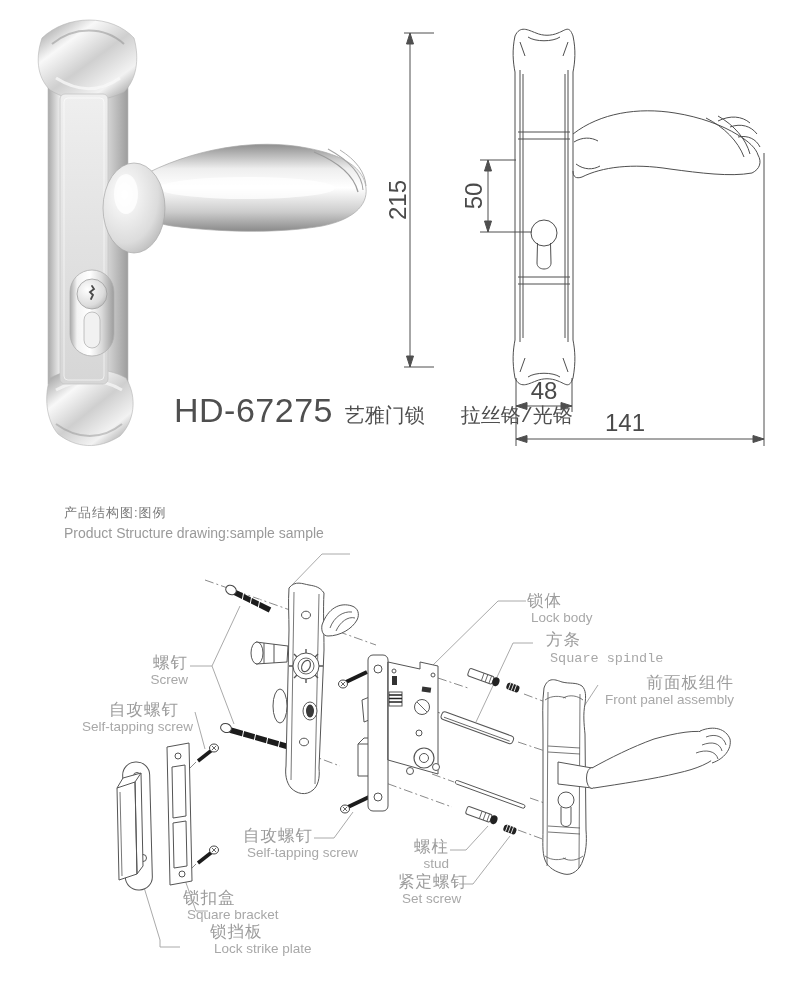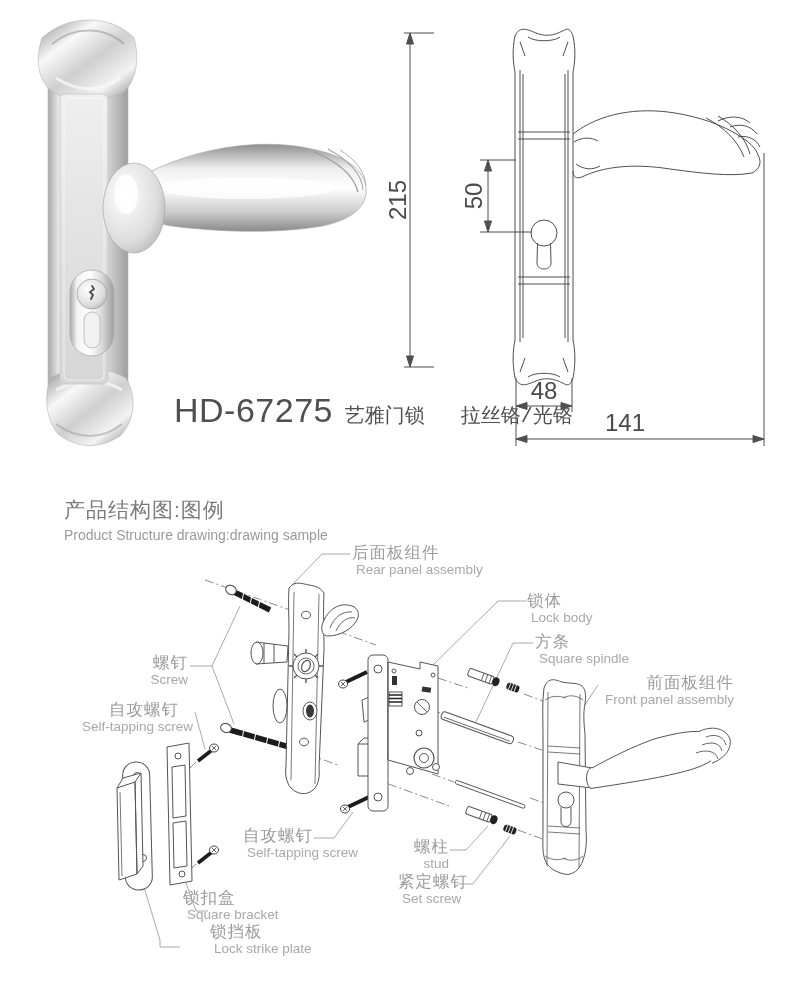--- a/index.html
+++ b/index.html
@@ -9,31 +9,31 @@
   
   .title-block{position:absolute;left:174px;top:391px;color:#4f4f4f;white-space:nowrap;}
   .title-line1{font-size:21px;}
   .model{font-size:34px;letter-spacing:.5px;}
   .name-cn{font-size:20px;margin-left:6px;}
   .finish-cn{font-size:20px;margin-left:30px;font-family:Liberation Mono, monospace;}
   .title-line2{font-size:25px;margin-top:3px;}
   .finish-en{font-size:19px;margin-left:4px;}
   
   .section-header{position:absolute;left:64px;top:496px;color:#7a7a7a;}
-  .section-cn{font-size:21px;letter-spacing:1px;}
+  .section-cn{font-size:13px;letter-spacing:1px;margin-top:8px;}
   .section-en{font-size:14px;color:#9a9a9a;margin-top:3px;}
   
   .plabel{position:absolute;white-space:nowrap;}
   .plabel .cn{font-size:16.5px;color:#9c9c9c;line-height:1.15;letter-spacing:1px;}
   .plabel .en{font-size:13.5px;color:#a8a8a8;line-height:1.25;padding-left:4px;}
   .plabel.ra{text-align:right;}
   .plabel.ra .en{padding-left:0;}
   .p0{left:352px;top:543px;}
   .p1{left:527px;top:591px;}
-  .p2{left:535px;top:632px;}
+  .p2{left:546px;top:632px;font-family:Liberation Mono, monospace;}
   .p3{left:108px;top:653px;width:80px;}
   .p4{left:53px;top:700px;width:140px;}
   .p4 .cn{padding-right:14px;}
   .p5{left:601px;top:673px;text-align:right;}
   .p6{left:243px;top:826px;}
   .p7{left:404px;top:837px;width:45px;}
   .p8{left:398px;top:872px;}
   .p9{left:210px;top:898px;margin-top:24px;}
   .p10{left:183px;top:888px;}
 </style>
@@ -152,21 +152,21 @@
   <div class="title-block">
     <div class="title-line1">
       <span class="model">HD-67275</span>
       <span class="name-cn">艺雅门锁</span>
       <span class="finish-cn">拉丝铬/光铬</span>
     </div>
   </div>
 
   <div class="section-header">
     <div class="section-cn">产品结构图:图例</div>
-    <div class="section-en">Product Structure drawing:drawing sample</div>
+    <div class="section-en">Product Structure drawing:sample sample</div>
   </div>
 
   <svg style="left:0;top:530px" width="800" height="452" viewBox="0 0 800 452" fill="none" stroke="#555" stroke-width="1">
 
     <g stroke="#7d7d7d" stroke-width=".9" stroke-dasharray="9 3 2 3">
       <path d="M205,50 L290,80"></path>
       <path d="M306,90 L376,115"></path>
       <path d="M438,148 L468,158"></path>
       <path d="M524,164 L556,176"></path>
       <path d="M420,176 L440,183 M518,212 L548,222"></path>
@@ -316,24 +316,20 @@
       <ellipse cx="214" cy="218" rx="4.5" ry="4" fill="#ffffff" stroke="#444"></ellipse>
       <path d="M212,216 L216,220 M216,216 L212,220" stroke-width=".9"></path>
     </g>
     <g>
       <line x1="212" y1="322" x2="198" y2="333" stroke="#1c1c1c" stroke-width="3.5"></line>
       <ellipse cx="214" cy="320" rx="4.5" ry="4" fill="#ffffff" stroke="#444"></ellipse>
       <path d="M212,318 L216,322 M216,318 L212,322" stroke-width=".9"></path>
     </g>
   </svg>
 
-  <div class="plabel p0">
-    <div class="cn">后面板组件</div>
-    <div class="en">Rear panel assembly</div>
-  </div>
   <div class="plabel p1">
     <div class="cn">锁体</div>
     <div class="en">Lock body</div>
   </div>
   <div class="plabel p2">
     <div class="cn">方条</div>
     <div class="en">Square spindle</div>
   </div>
   <div class="plabel p3 ra">
     <div class="cn">螺钉</div>

